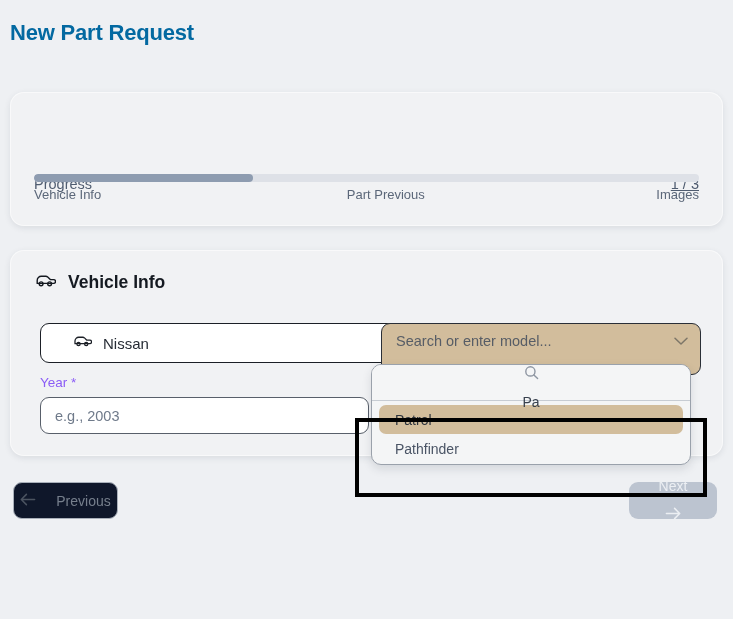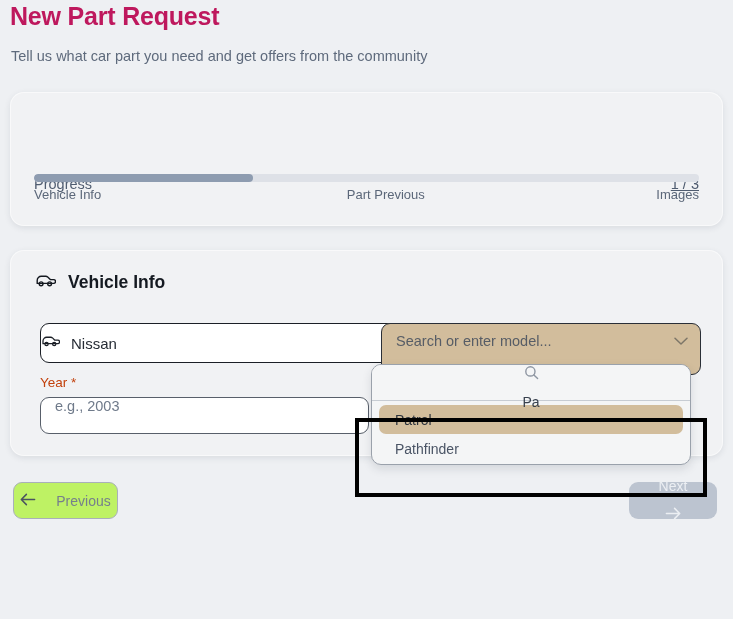--- a/index.html
+++ b/index.html
@@ -6,22 +6,22 @@
   html, body {
     width: 733px; height: 619px;
     background: #eef0f3;
     font-family: "Liberation Sans", sans-serif;
     overflow: hidden;
   }
   .page { position: relative; width: 733px; height: 619px; }
 
   
   .page-title {
-    position: absolute; left: 10px; top: 2px;
-    font-size: 25px; font-weight: 700; color: #be185d;
+    position: absolute; left: 10px; top: 20px;
+    font-size: 22px; font-weight: 700; color: #0369a1;
     letter-spacing: -0.2px;
   }
   .page-subtitle {
     position: absolute; left: 11px; top: 48px;
     font-size: 14.5px; color: #5e6a7c;
   }
 
   
   .card {
     position: absolute;
@@ -55,41 +55,41 @@
   .section-head {
     position: absolute; left: 25px; top: 22px;
     display: flex; align-items: center; gap: 12px;
   }
   .section-title { font-size: 17.5px; font-weight: 700; color: #151a21; }
   .car-icon { display: block; }
 
   .field-make {
     position: absolute; left: 30px; top: 73px; width: 370px; height: 40px;
     background: #ffffff; border: 1.5px solid #1b1f26; border-radius: 9px;
-    display: flex; align-items: center; padding: 0 12px 0 0; gap: 11px;
+    display: flex; align-items: center; padding: 0 12px 0 32px; gap: 11px;
     cursor: pointer;
   }
   .make-text { font-size: 15px; color: #262c35; flex: 1; }
 
   .field-model {
     position: absolute; left: 371px; top: 73px; width: 320px; height: 52px;
     background: #d2bd9c; border: 1.5px solid #2a2f37; border-radius: 9px;
     display: flex; align-items: center; padding: 0 12px 16px 14px;
     cursor: pointer;
   }
   .model-placeholder { font-size: 14.5px; color: #575d66; flex: 1; }
 
   .year-label {
     position: absolute; left: 30px; top: 125px;
-    font-size: 13.5px; color: #c2410c;
+    font-size: 13.5px; color: #8b5cf6;
   }
   .field-year {
     position: absolute; left: 30px; top: 147px; width: 329px; height: 37px;
     background: #ffffff; border: 1.5px solid #585f6a; border-radius: 9px;
-    display: flex; padding: 0 14px;
+    display: flex; align-items: center; padding: 0 14px;
   }
   .year-placeholder { font-size: 14.5px; color: #6f7a8a; }
 
   .chev { flex: 0 0 auto; }
 
   
   .dropdown {
     position: absolute; left: 371px; top: 364px; width: 320px; height: 101px;
     background: #f4f5f6; border: 1px solid #9aa1ab; border-radius: 10px;
     box-shadow: 0 4px 10px rgba(35,45,60,.13);
@@ -106,21 +106,21 @@
   .dd-option {
     height: 30px; display: flex; align-items: center;
     padding: 0 16px; font-size: 14px; color: #4a5465;
     margin: 0 7px; border-radius: 7px; cursor: pointer;
   }
   .dd-option.selected { background: #d2bd9c; color: #2d333c; height: 29px; }
 
   
   .btn-prev {
     position: absolute; left: 13px; top: 482px; width: 105px; height: 37px;
-    background: #bef264; border: 1px solid #a9b0ba; border-radius: 9px;
+    background: #0f172a; border: 1px solid #a9b0ba; border-radius: 9px;
     display: flex; align-items: center; justify-content: center; gap: 20px;
     cursor: pointer;
   }
   .btn-prev-label { font-size: 14px; color: #767f8c; }
   .btn-next {
     position: absolute; left: 629px; top: 482px; width: 88px; height: 37px;
     background: #bcc4d0; border: none; border-radius: 9px;
     display: flex; align-items: center; justify-content: center; gap: 12px;
     cursor: default; z-index: 5; flex-direction: column;
   }
@@ -131,21 +131,20 @@
     position: absolute; left: 355px; top: 418px; width: 352px; height: 79px;
     border: 4px solid #000; z-index: 60; pointer-events: none;
   }
 </style>
 </head>
 <body>
 
 <div class="page">
 
   <div class="page-title">New Part Request</div>
-  <div class="page-subtitle">Tell us what car part you need and get offers from the community</div>
 
   <div class="card progress-card">
     <div class="progress-head">
       <span class="progress-label">Progress</span>
       <span class="progress-count">1 / 3</span>
     </div>
     <div class="track">
       <div class="fill" id="progress-fill" style="width: 33%;"></div>
     </div>
     <div class="steps">

